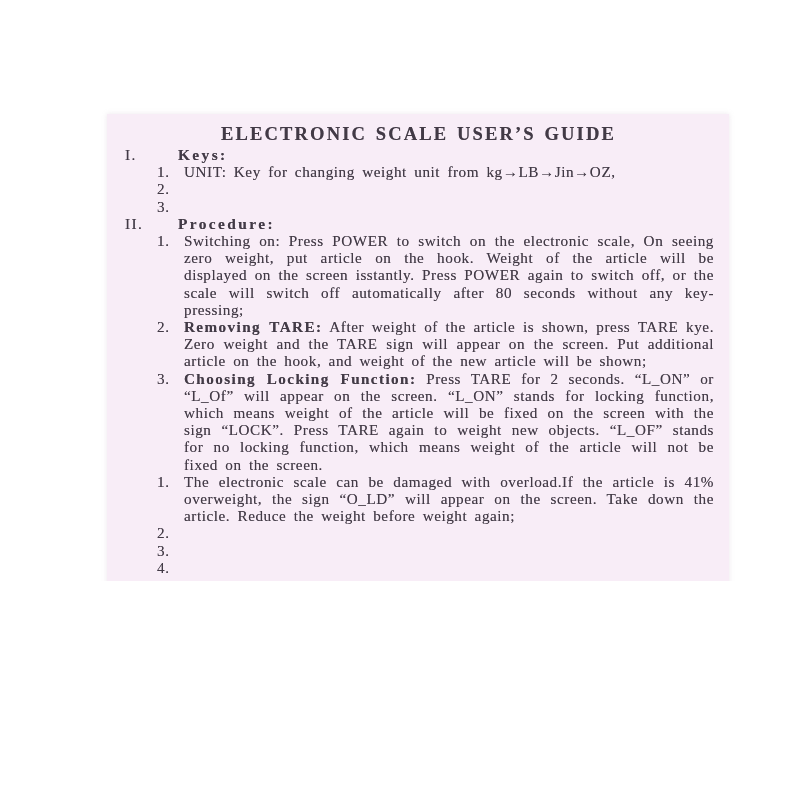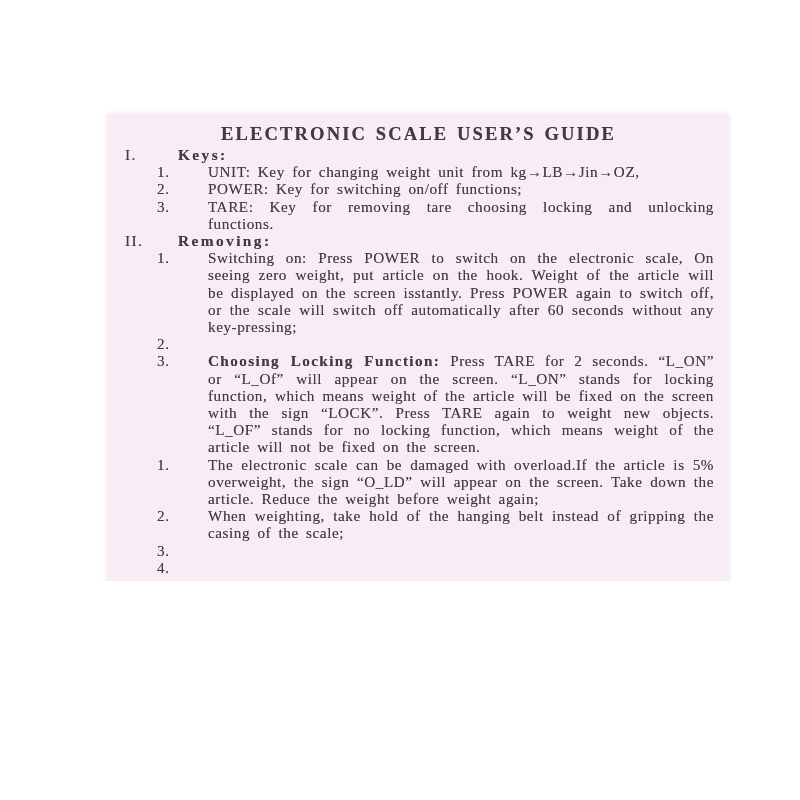--- a/index.html
+++ b/index.html
@@ -59,21 +59,20 @@
   .item {
     display: flex;
   }
   .item-num {
     flex: 0 0 27px;
     margin-left: 34px;
   }
   .item-body {
     flex: 1;
     text-align: justify;
-    margin-left: 24px;
   }
   .lead {
     font-weight: bold;
     letter-spacing: 1.4px;
   }
 </style>
 </head>
 <body>
 
 <div class="canvas">
@@ -85,50 +84,48 @@
       <div class="section-head">
         <div class="sec-num">I.</div>
         <div class="sec-title">Keys:</div>
       </div>
       <div class="item">
         <div class="item-num">1.</div>
         <div class="item-body"><span class="lead"></span> <span>UNIT: Key for changing weight unit from kg→LB→Jin→OZ,</span></div>
       </div>
       <div class="item">
         <div class="item-num">2.</div>
-        <div class="item-body"><span class="lead"></span> <span>POWER: Key for switching on/off functions;</span></div>
       </div>
       <div class="item">
         <div class="item-num">3.</div>
-        <div class="item-body"><span class="lead"></span> <span>TARE: Key for removing tare choosing locking and unlocking functions.</span></div>
       </div>
 
       <div class="section-head">
         <div class="sec-num">II.</div>
-        <div class="sec-title">Removing:</div>
+        <div class="sec-title">Procedure:</div>
       </div>
       <div class="item">
         <div class="item-num">1.</div>
-        <div class="item-body"><span class="lead"></span> <span>Switching on: Press POWER to switch on the electronic scale, On seeing zero weight, put article on the hook. Weight of the article will be displayed on the screen isstantly. Press POWER again to switch off, or the scale will switch off automatically after 60 seconds without any key-pressing;</span></div>
+        <div class="item-body"><span class="lead"></span> <span>Switching on: Press POWER to switch on the electronic scale, On seeing zero weight, put article on the hook. Weight of the article will be displayed on the screen isstantly. Press POWER again to switch off, or the scale will switch off automatically after 80 seconds without any key-pressing;</span></div>
       </div>
       <div class="item">
         <div class="item-num">2.</div>
+        <div class="item-body"><span class="lead">Removing TARE:</span> <span>After weight of the article is shown, press TARE kye. Zero weight and the TARE sign will appear on the screen. Put additional article on the hook, and weight of the new article will be shown;</span></div>
       </div>
       <div class="item">
         <div class="item-num">3.</div>
         <div class="item-body"><span class="lead">Choosing Locking Function:</span> <span>Press TARE for 2 seconds. “L_ON” or “L_Of” will appear on the screen. “L_ON” stands for locking function, which means weight of the article will be fixed on the screen with the sign “LOCK”. Press TARE again to weight new objects. “L_OF” stands for no locking function, which means weight of the article will not be fixed on the screen.</span></div>
       </div>
 
       <div class="item">
         <div class="item-num">1.</div>
-        <div class="item-body"><span class="lead"></span> <span>The electronic scale can be damaged with overload.If the article is 5% overweight, the sign “O_LD” will appear on the screen. Take down the article. Reduce the weight before weight again;</span></div>
+        <div class="item-body"><span class="lead"></span> <span>The electronic scale can be damaged with overload.If the article is 41% overweight, the sign “O_LD” will appear on the screen. Take down the article. Reduce the weight before weight again;</span></div>
       </div>
       <div class="item">
         <div class="item-num">2.</div>
-        <div class="item-body"><span class="lead"></span> <span>When weighting, take hold of the hanging belt instead of gripping the casing of the scale;</span></div>
       </div>
       <div class="item">
         <div class="item-num">3.</div>
       </div>
       <div class="item">
         <div class="item-num">4.</div>
       </div>
 
     </div>
   </div>

